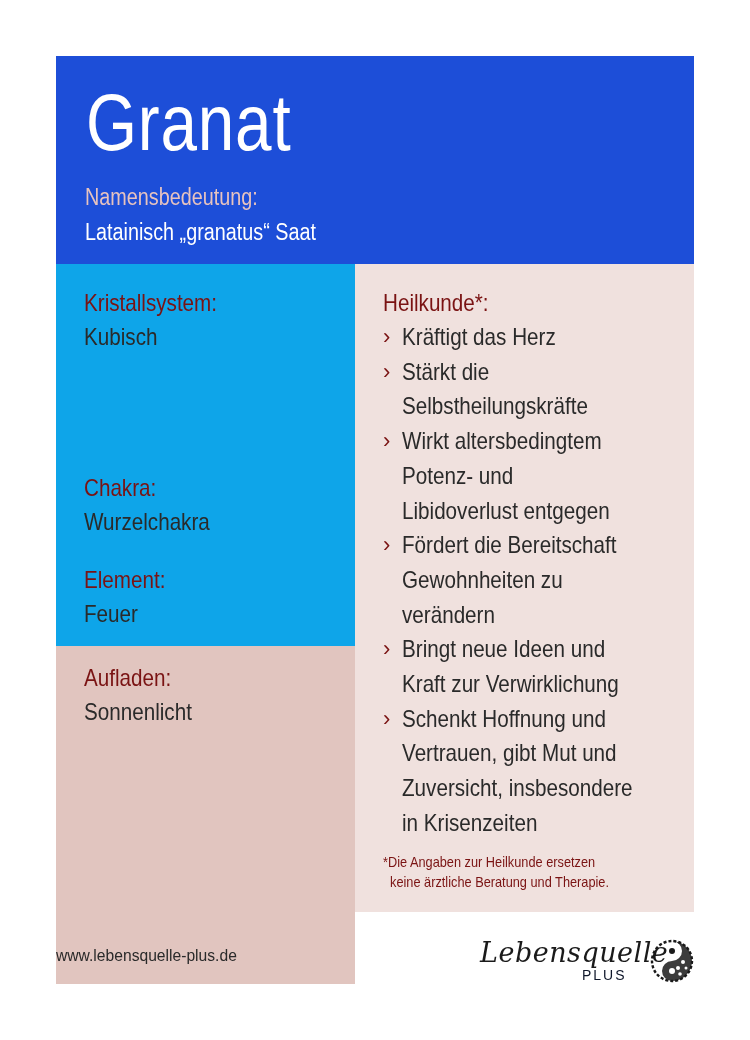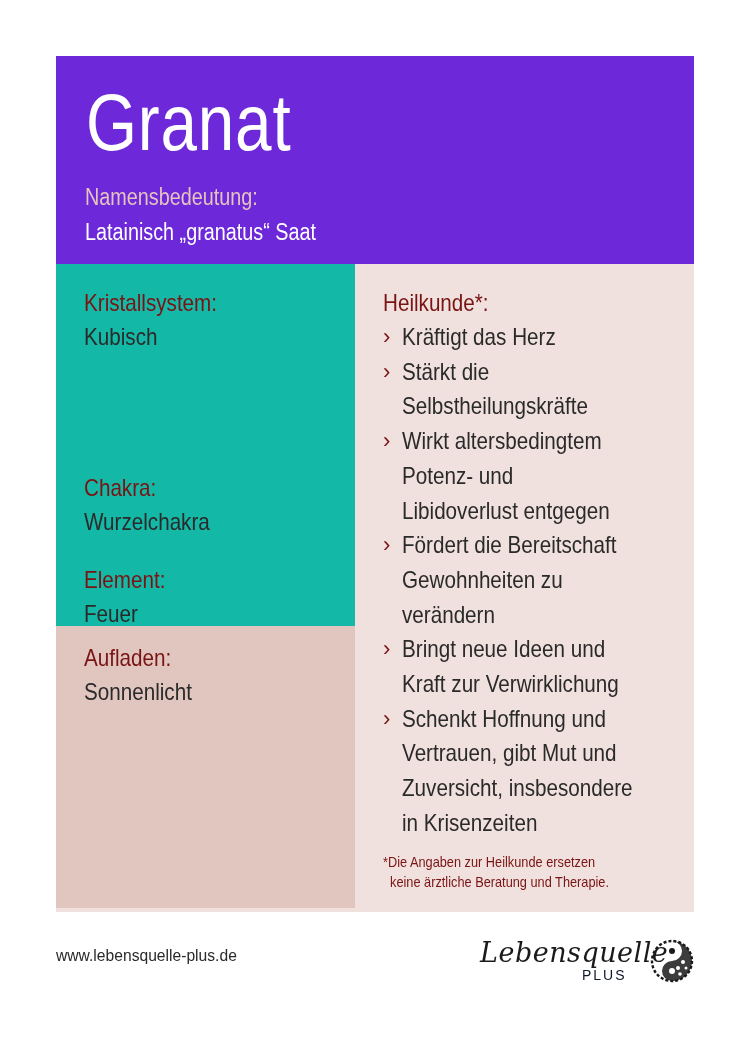--- a/index.html
+++ b/index.html
@@ -7,43 +7,43 @@
     width: 750px; height: 1040px; background: #ffffff; position: relative;
     font-family: "Liberation Sans", "DejaVu Sans", sans-serif;
     overflow: hidden;
   }
   .card {
     position: absolute; left: 56px; top: 56px; width: 638px; height: 856px;
     background: #f0e1de;
   }
   .header {
     position: absolute; left: 0; top: 0; width: 638px; height: 208px;
-    background: #6d28d9; color: #fff;
+    background: #1d4ed8; color: #fff;
   }
   .title {
     position: absolute; left: 30px; top: 22px;
     font-size: 80px; line-height: 90px; font-weight: 400; letter-spacing: 1px;
     transform: scaleX(0.82); transform-origin: left top;
   }
   .name-label {
     position: absolute; left: 29px; top: 126px;
     font-size: 23px; line-height: 30px; color: #e7c3bf;
     transform: scaleX(0.86); transform-origin: left top;
   }
   .name-value {
     position: absolute; left: 29px; top: 161px;
     font-size: 23px; line-height: 30px; color: #ffffff;
     transform: scaleX(0.86); transform-origin: left top;
   }
   .left-top {
     position: absolute; left: 0; top: 208px; width: 299px; height: 382px;
-    background: #14b8a6;
+    background: #0ea5e9;
   }
   .left-bottom {
-    position: absolute; left: 0; top: 570px; width: 299px; height: 282px;
+    position: absolute; left: 0; top: 590px; width: 299px; height: 338px;
     background: #e1c5bf;
   }
   .right {
     position: absolute; left: 299px; top: 208px; width: 339px; height: 648px;
     background: #f0e1de;
     text-decoration: underline;
   }
   .field { position: absolute; left: 28px; }
   .lbl, .val {
     display: block; font-size: 24px; line-height: 34px; white-space: nowrap;

